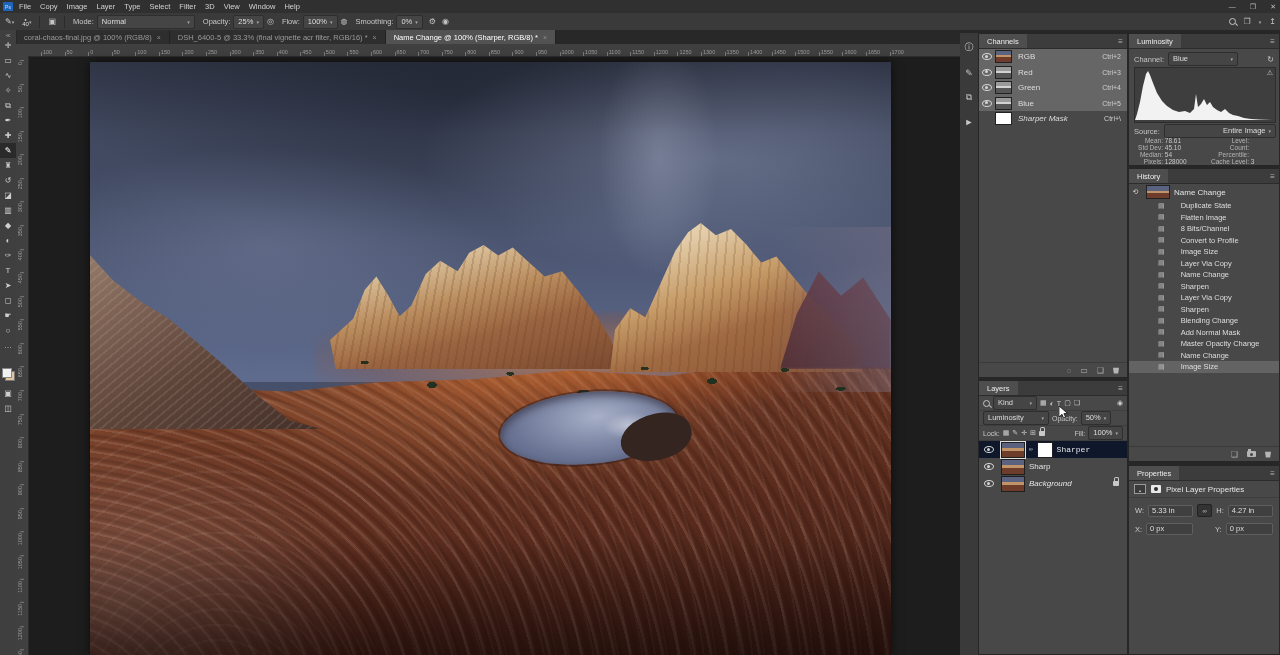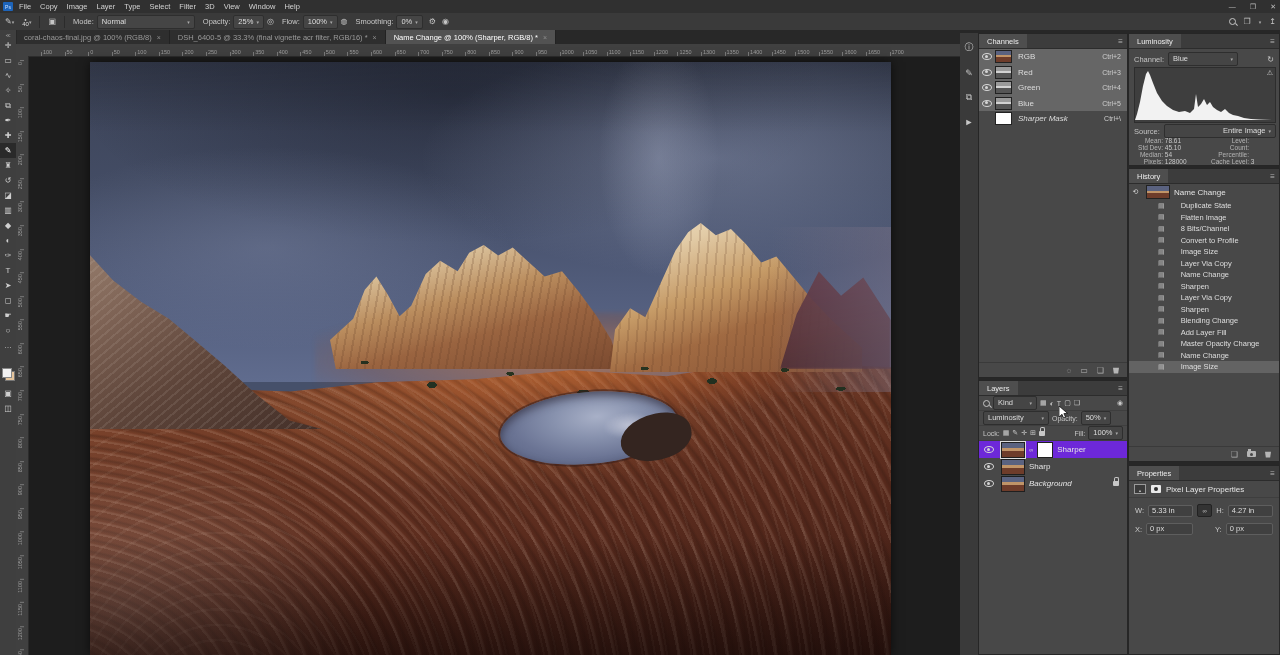--- a/index.html
+++ b/index.html
@@ -140,21 +140,21 @@
   .h-item{display:flex;align-items:center;height:11.5px;font-size:7.5px;color:#dedede;gap:16px;}
   .h-item .slot{width:13px;}
   .h-item .ico{font-size:7px;color:#b9b9b9;}
   .h-item.selected{background:#636363;}
   
   .lr-ctl{display:flex;align-items:center;height:14px;padding:0 4px;gap:3px;font-size:7px;color:#c5c5c5;border-bottom:1px solid #3e3e3e;}
   .mag{width:5px;height:5px;border:1px solid #c5c5c5;border-radius:50%;position:relative;}
   .mag::after{content:"";position:absolute;right:-3px;bottom:-1px;width:3px;height:1px;background:#c5c5c5;transform:rotate(45deg);}
   .fic{font-size:7px;color:#c9c9c9;}
   .layer-row{display:flex;align-items:center;height:17px;gap:4px;font-size:8px;color:#e4e4e4;padding-left:2px;}
-  .layer-row.selected{background:#6d28d9;}
+  .layer-row.selected{background:#0f172a;font-family:Liberation Mono, monospace;}
   .layer-thumb{width:22px;height:14px;border:1px solid #1f1f1f;background:linear-gradient(180deg,#5a6280 0 38%,#c09468 38% 58%,#6e3c2a 58% 100%);}
   .layer-row.selected .layer-thumb{outline:1px solid #ddd;}
   .mask-thumb{width:14px;height:14px;background:#fff;border:1px solid #1f1f1f;}
   .linkg{font-size:6px;color:#cfcfcf;}
   .padlock{width:6px;height:5px;background:#c8c8c8;border-radius:1px;position:relative;margin-left:auto;margin-right:8px;}
   .padlock::before{content:"";position:absolute;left:1px;top:-4px;width:3px;height:4px;border:1px solid #c8c8c8;border-bottom:none;border-radius:2px 2px 0 0;}
   .padlock.inline{margin:0;}
   
   .prop-sub{display:flex;align-items:center;gap:5px;height:16px;padding:0 5px;border-bottom:1px solid #3e3e3e;font-size:8px;color:#e6e6e6;}
   .pp-img{width:10px;height:8px;background:#3a3a3a;border:1px solid #9a9a9a;display:flex;align-items:flex-end;justify-content:center;font-size:4px;color:#bbb;line-height:4px;}
@@ -680,21 +680,21 @@
 
         <div class="h-item">
           <span class="slot"></span>
           <span class="ico">▤</span>
           <span>Blending Change</span>
         </div>
 
         <div class="h-item">
           <span class="slot"></span>
           <span class="ico">▤</span>
-          <span>Add Layer Fill</span>
+          <span>Add Normal Mask</span>
         </div>
 
         <div class="h-item">
           <span class="slot"></span>
           <span class="ico">▤</span>
           <span>Master Opacity Change</span>
         </div>
 
         <div class="h-item">
           <span class="slot"></span>

